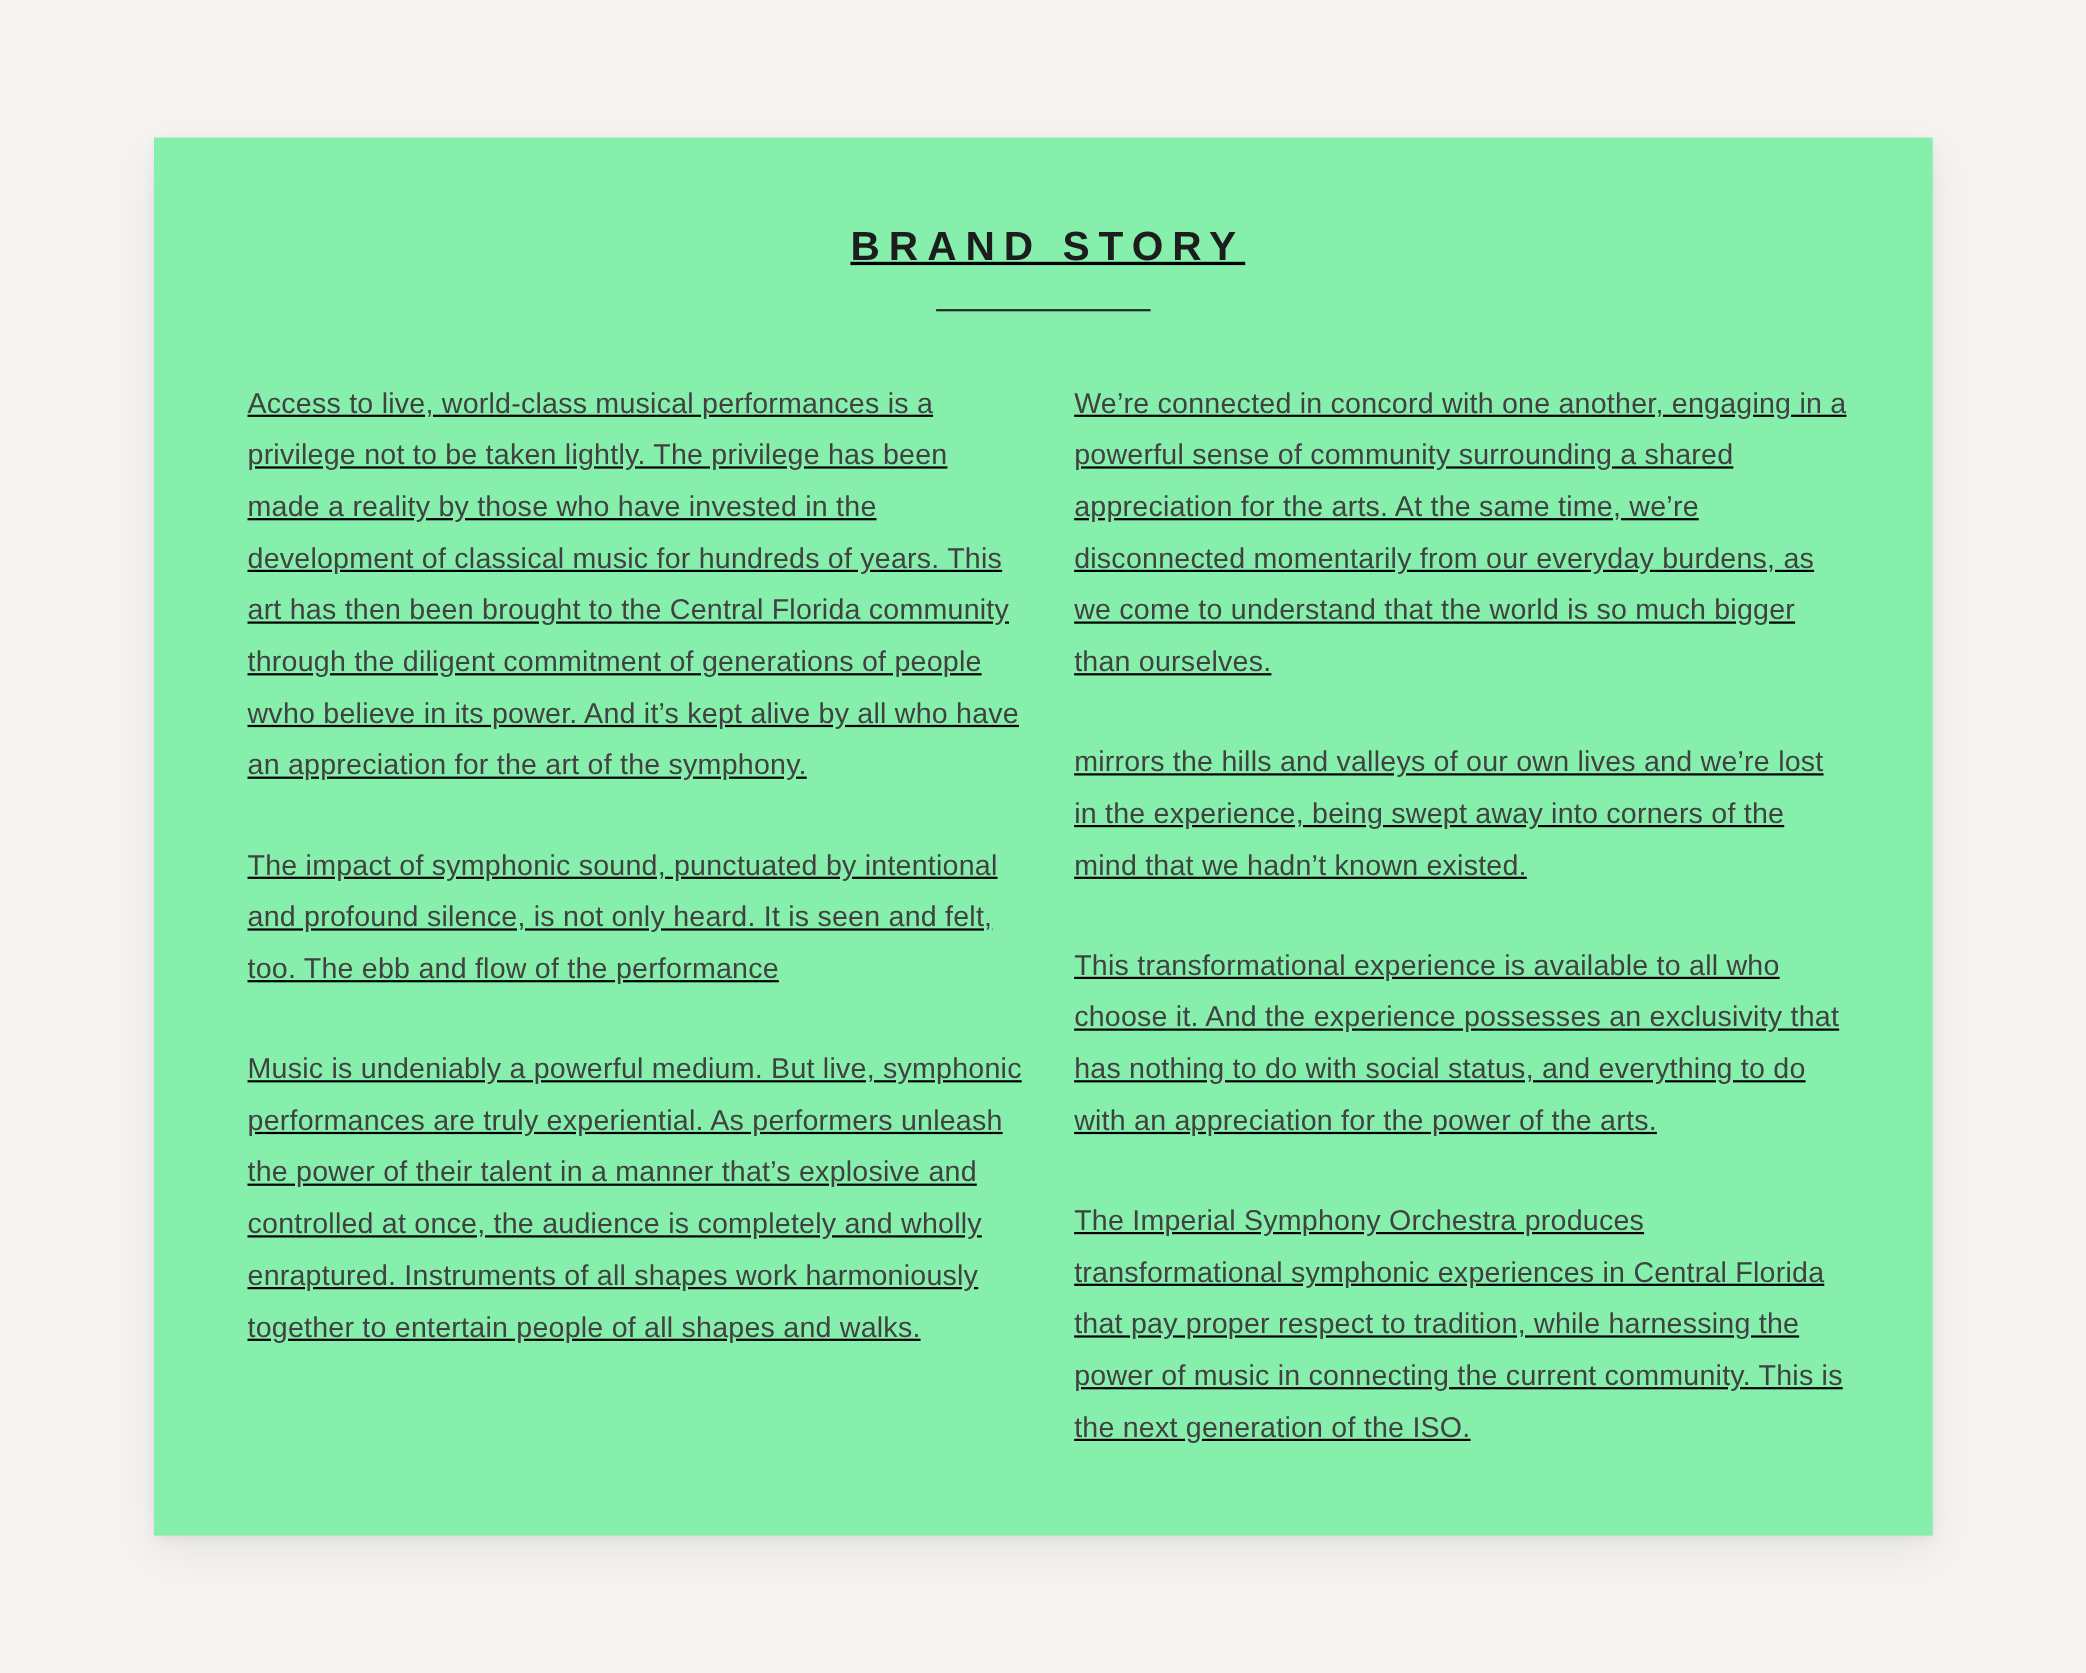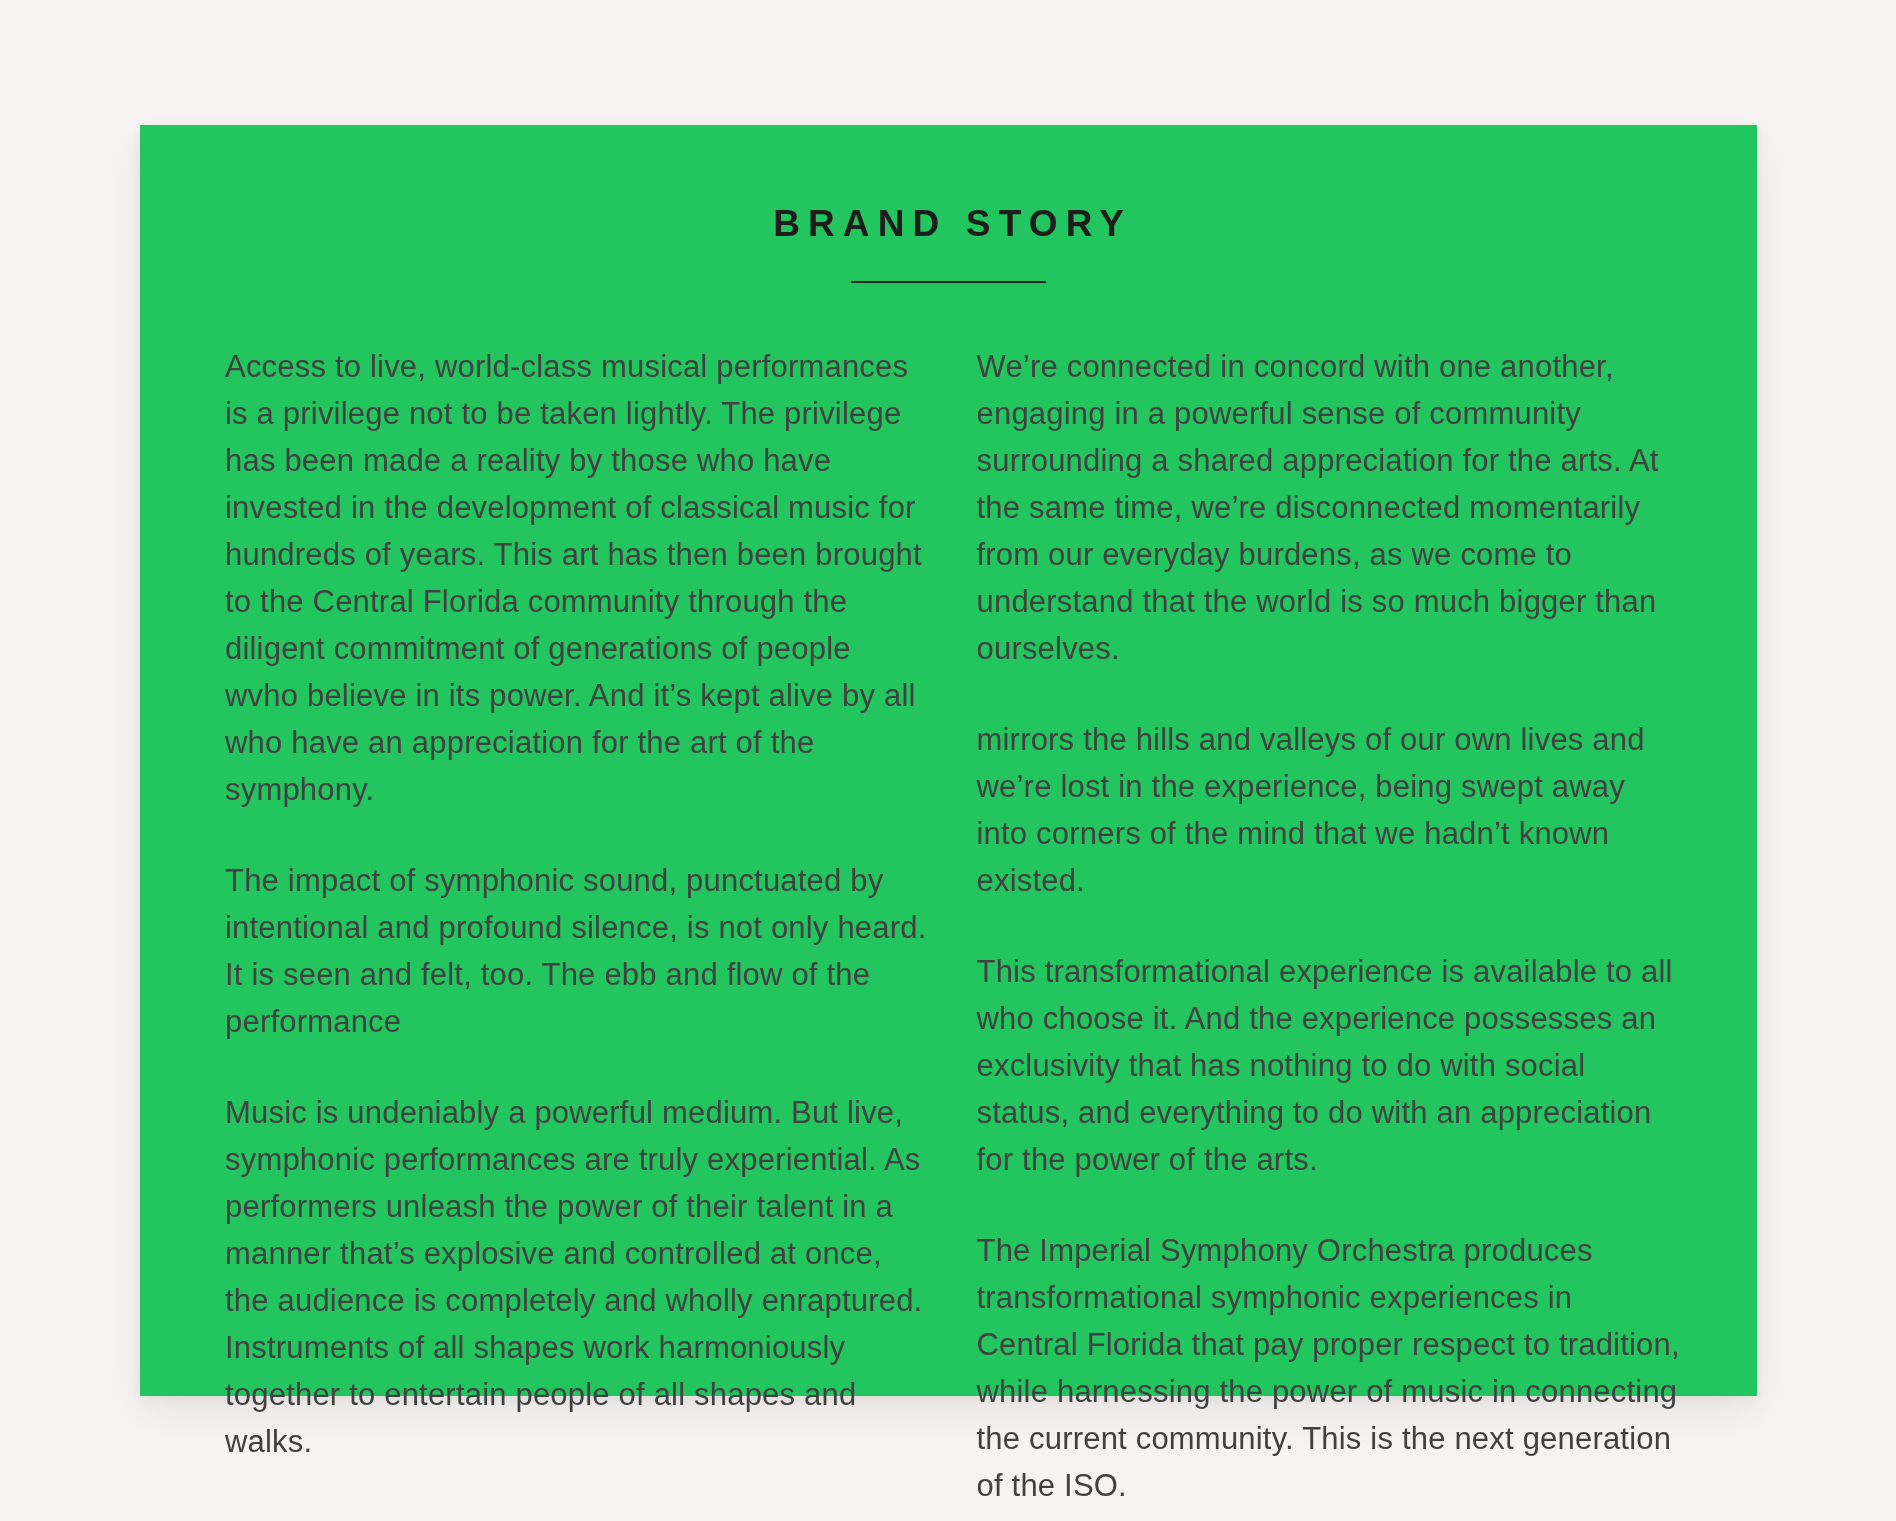--- a/index.html
+++ b/index.html
@@ -17,22 +17,23 @@
     width: 1896px;
     height: 1521px;
     background: #f5f4f2;
   }
   .card {
     position: absolute;
     left: 140px;
     top: 125px;
     width: 1617px;
     height: 1271px;
-    background: #22c55e;
+    background: #86efac;
     box-shadow: 0 14px 40px rgba(0,0,0,0.07), 0 3px 10px rgba(0,0,0,0.05);
+    text-decoration: underline;
   }
   .title {
     margin: 0;
     padding-top: 78px;
     text-align: center;
     font-size: 37px;
     font-weight: 700;
     letter-spacing: 0.22em;
     text-indent: 0.22em; 
     color: #1d1d1d;
@@ -47,21 +48,21 @@
     display: flex;
     gap: 46px;
     padding: 60px 75px 0 85px;
   }
   .column {
     flex: 1 1 0;
     min-width: 0;
   }
   .para {
     margin: 0 0 44px 0;
-    font-size: 31px;
+    font-size: 26px;
     line-height: 47px;
     letter-spacing: 0.2px;
     color: #414141;
   }
   .para:last-child { margin-bottom: 0; }
 </style>
 </head>
 <body>
 
 <div class="page">

